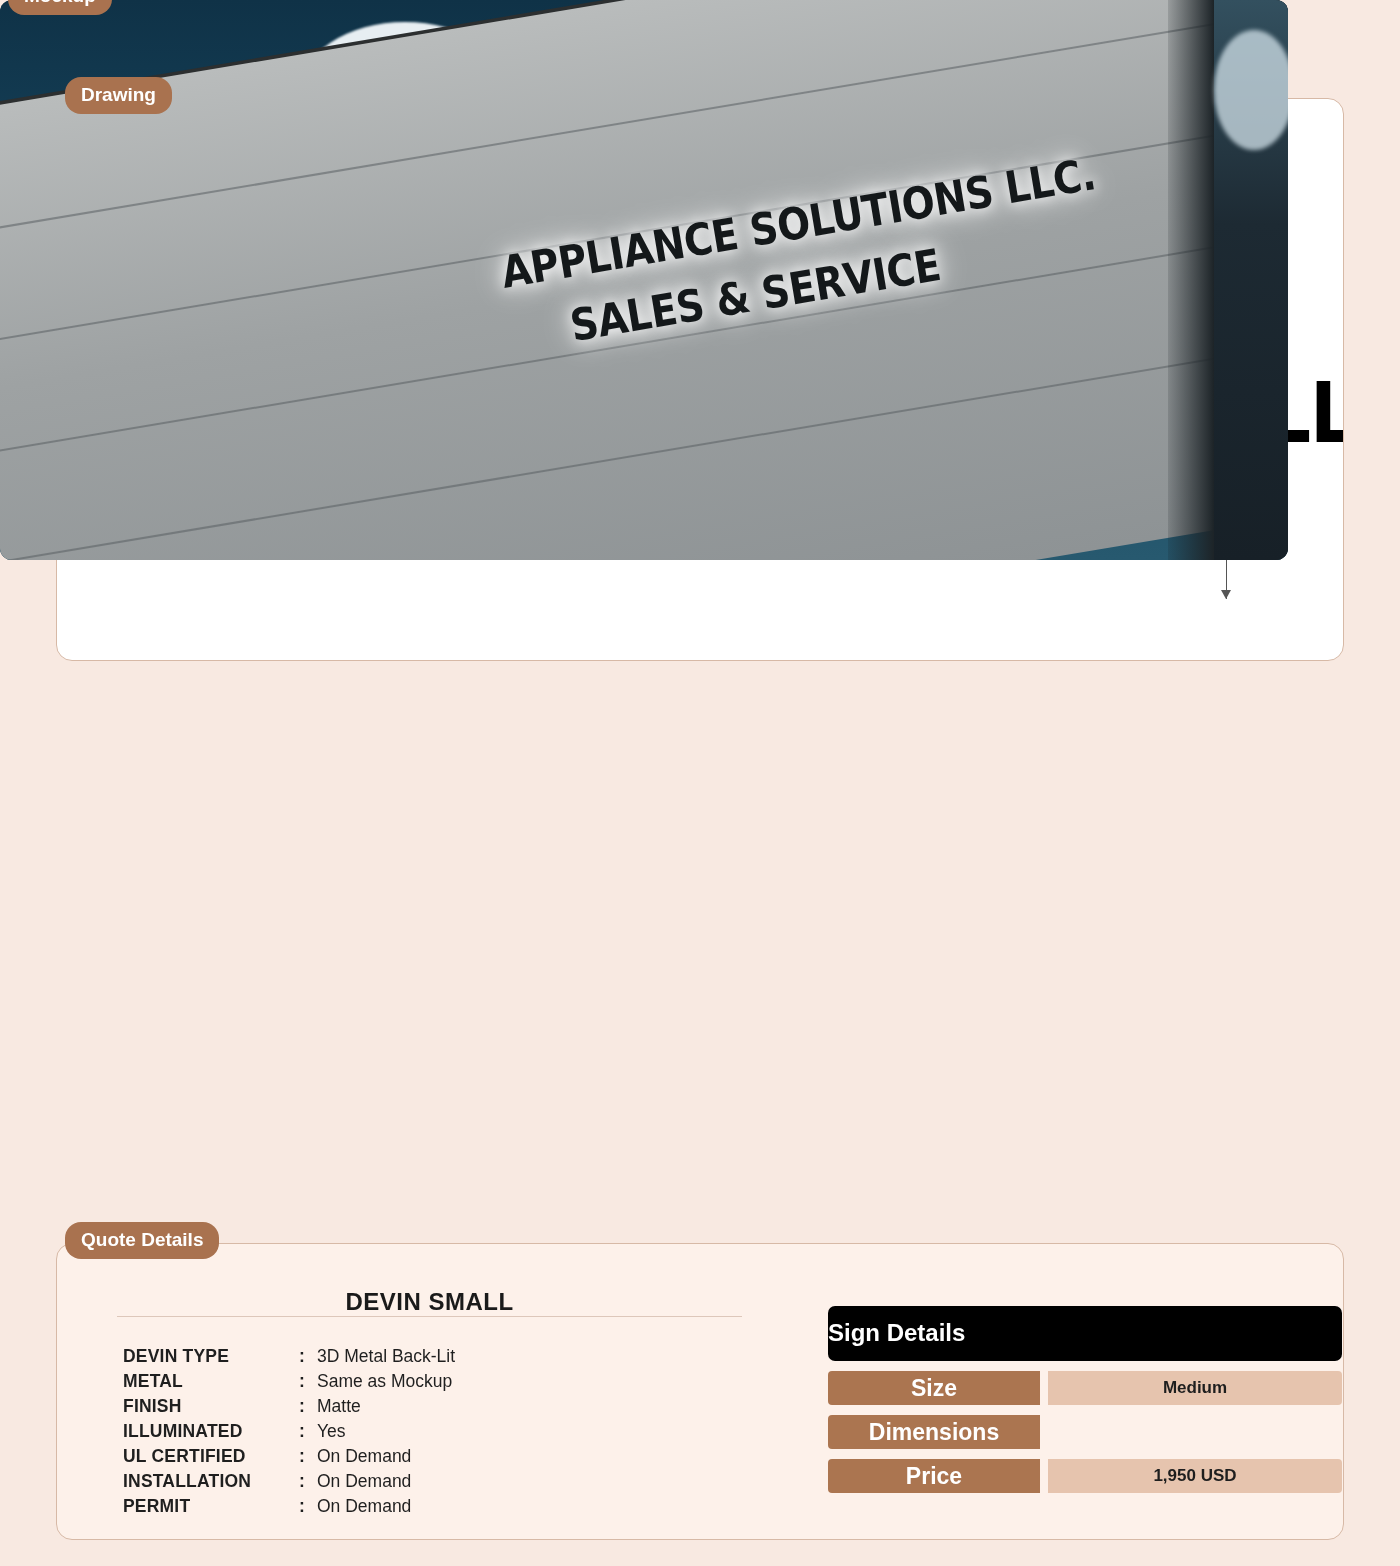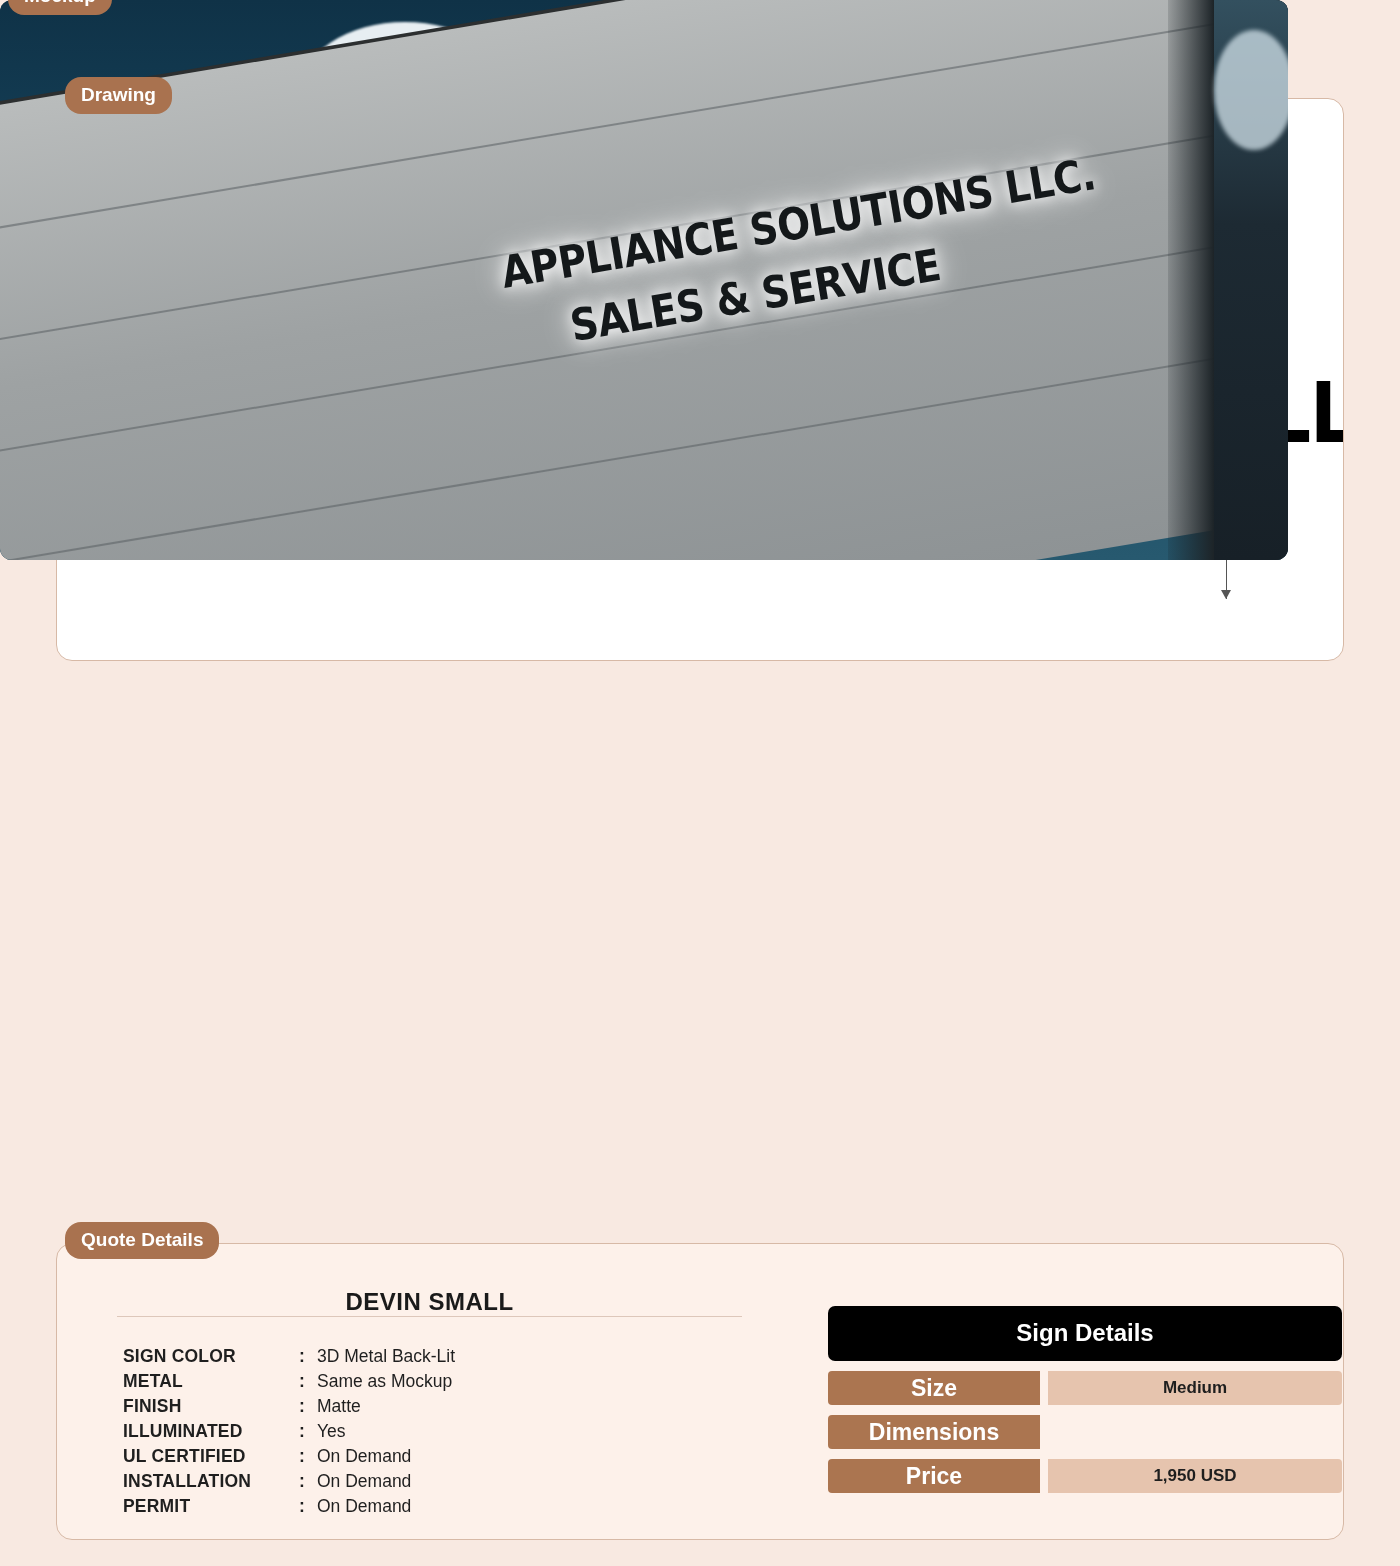--- a/index.html
+++ b/index.html
@@ -281,21 +281,21 @@
   .sign-details {
     position: absolute;
     left: 771px; top: 62px;
     width: 514px;
   }
   .sd-header {
     background: #000;
     color: #fff;
     font-size: 24px;
     font-weight: bold;
-    text-align: center;
+    text-align: left;
     padding: 13px 0 14px 0;
     border-radius: 7px;
   }
   .sd-row {
     display: flex;
     margin-top: 10px;
     border-radius: 4px;
     overflow: hidden;
     height: 34px;
   }
@@ -383,21 +383,21 @@
     </div>
   </div>
 
   <div class="panel" id="quote-panel">
     <div class="panel-tab">Quote Details</div>
 
     <div class="customer-name">DEVIN SMALL</div>
 
     <div class="specs">
       <div class="spec-row">
-        <div class="spec-label">SIGN COLOR</div>
+        <div class="spec-label">DEVIN TYPE</div>
         <div class="spec-colon">:</div>
         <div class="spec-value">3D Metal Back-Lit</div>
       </div>
       <div class="spec-row">
         <div class="spec-label">METAL</div>
         <div class="spec-colon">:</div>
         <div class="spec-value">Same as Mockup</div>
       </div>
       <div class="spec-row">
         <div class="spec-label">FINISH</div>

